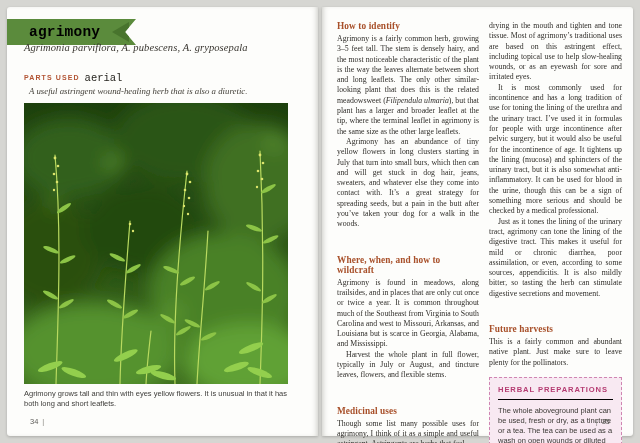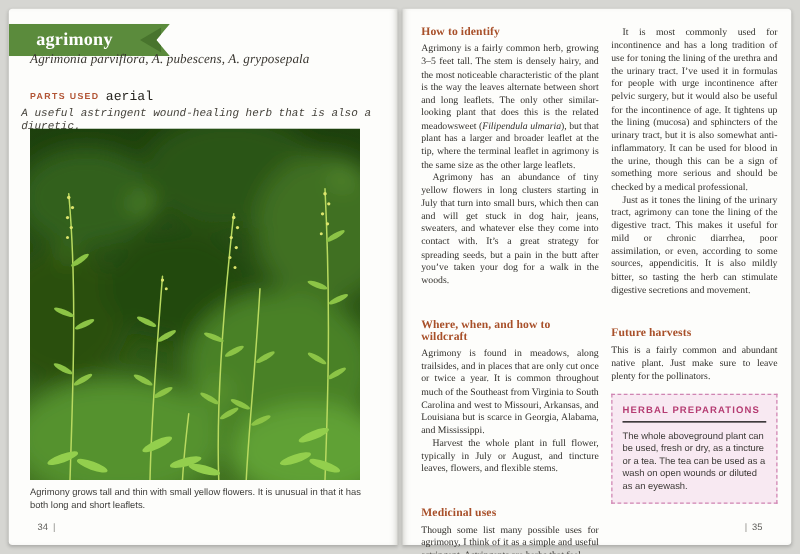--- a/index.html
+++ b/index.html
@@ -11,26 +11,26 @@
   .page{width:311px;height:429px;background:#fdfdfb;position:relative;flex:0 0 auto;}
   .page.left{margin-right:4px;border-radius:3px 0 0 3px;box-shadow:inset -4px 0 6px -4px rgba(60,60,50,.35), 0 1px 3px rgba(0,0,0,.2);}
   .page.right{border-radius:0 3px 3px 0;box-shadow:inset 4px 0 6px -4px rgba(60,60,50,.35), 0 1px 3px rgba(0,0,0,.2);}
 
   
   .banner{position:absolute;left:0;top:12px;width:129px;height:26px;background:#5b8b3c;
     clip-path:polygon(0 0,100% 0,calc(100% - 11px) 50%,100% 100%,0 100%);}
   .banner::after{content:"";position:absolute;right:7px;top:3px;width:17px;height:20px;background:#48742d;
     clip-path:polygon(100% 0,100% 100%,0 50%);}
   .banner-label{position:absolute;left:22px;top:0;line-height:26px;
-    font-family:Liberation Serif, serif;font-size:14.5px;font-weight:600;color:#ffffff;letter-spacing:.2px;}
+    font-family:Liberation Mono, monospace;font-size:14.5px;font-weight:600;color:#000000;letter-spacing:.2px;}
   .species{position:absolute;left:17px;top:35px;width:280px;font-style:italic;font-size:10.5px;color:#38352f;letter-spacing:.1px;}
   .parts{position:absolute;left:17px;top:60px;width:280px;}
   .parts-label{font-family:"Liberation Sans",sans-serif;font-size:7px;font-weight:700;letter-spacing:1.1px;color:#b25434;vertical-align:1px;}
   .parts-value{font-size:10.5px;color:#26241f;margin-left:5px;font-family:Liberation Mono, monospace;}
-  .tagline{position:absolute;left:10px;top:79px;width:285px;font-style:italic;font-size:8.8px;color:#45423b;font-family:Liberation Mono, monospace;}
+  .tagline{position:absolute;left:22px;top:79px;width:285px;font-style:italic;font-size:8.8px;color:#45423b;}
   .photo{position:absolute;left:17px;top:96px;width:264px;height:281px;overflow:hidden;background:#234a10;}
   .photo svg{display:block;}
   .caption{position:absolute;left:17px;top:382px;width:268px;
     font-family:"Liberation Sans",sans-serif;font-size:7.5px;line-height:9.8px;color:#3e3d3a;}
   .folio{position:absolute;bottom:10px;font-family:Liberation Sans, sans-serif;font-size:7.5px;color:#5f5e5a;}
   .folio .bar{color:#8b8a85;margin:0 4px;}
   .folio-left{left:23px;}
   .folio-right{right:23px;}
 
   
@@ -162,21 +162,21 @@
             <circle cx="239" cy="60" r="1.3"></circle>
             <circle cx="234" cy="68" r="1.3"></circle>
           <circle cx="238" cy="76" r="1.3"></circle>
             <circle cx="233" cy="84" r="1.2"></circle>
           <circle cx="106" cy="121" r="1.3"></circle>
             <circle cx="109" cy="128" r="1.2"></circle>
         </g>
       </svg>
     </div>
 
-    <div class="caption">Agrimony grows tall and thin with small yellow flowers. It is unusual in that it has both long and short leaflets.</div>
+    <div class="caption">Agrimony grows tall and thin with eyes yellow flowers. It is unusual in that it has both long and short leaflets.</div>
 
     <div class="folio folio-left">
       <span>34</span><span class="bar">|</span>
     </div>
   </div>
 
   <div class="page right">
     <div class="cols">
 
       <div class="col">
@@ -186,20 +186,21 @@
 
         <h3>Where, when, and how to wildcraft</h3>
         <p>Agrimony is found in meadows, along trailsides, and in places that are only cut once or twice a year. It is common throughout much of the Southeast from Virginia to South Carolina and west to Missouri, Arkansas, and Louisiana but is scarce in Georgia, Alabama, and Mississippi.</p>
         <p class="indent">Harvest the whole plant in full flower, typically in July or August, and tincture leaves, flowers, and flexible stems.</p>
 
         <h3>Medicinal uses</h3>
         <p>Though some list many possible uses for agrimony, I think of it as a simple and useful astringent. Astringents are herbs that feel</p>
       </div>
 
       <div class="col col2">
+        <p>drying in the mouth and tighten and tone tissue. Most of agrimony’s traditional uses are based on this astringent effect, including topical use to help slow-healing wounds, or as an eyewash for sore and irritated eyes.</p>
         <p class="indent">It is most commonly used for incontinence and has a long tradition of use for toning the lining of the urethra and the urinary tract. I’ve used it in formulas for people with urge incontinence after pelvic surgery, but it would also be useful for the incontinence of age. It tightens up the lining (mucosa) and sphincters of the urinary tract, but it is also somewhat anti-inflammatory. It can be used for blood in the urine, though this can be a sign of something more serious and should be checked by a medical professional.</p>
         <p class="indent">Just as it tones the lining of the urinary tract, agrimony can tone the lining of the digestive tract. This makes it useful for mild or chronic diarrhea, poor assimilation, or even, according to some sources, appendicitis. It is also mildly bitter, so tasting the herb can stimulate digestive secretions and movement.</p>
 
         <h3>Future harvests</h3>
         <p>This is a fairly common and abundant native plant. Just make sure to leave plenty for the pollinators.</p>
 
         <div class="herb-box">
           <div class="herb-box-title">HERBAL PREPARATIONS</div>
           <div class="herb-box-body">The whole aboveground plant can be used, fresh or dry, as a tincture or a tea. The tea can be used as a wash on open wounds or diluted as an eyewash.</div>
         </div>

